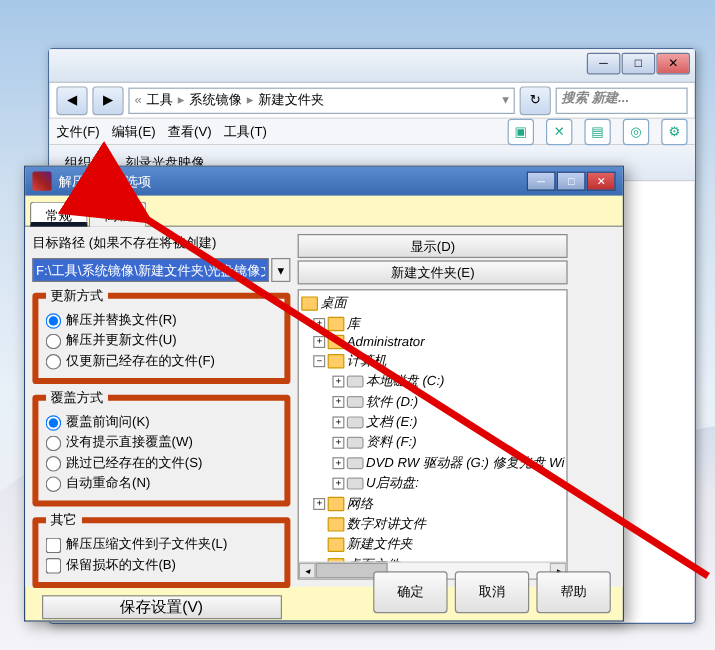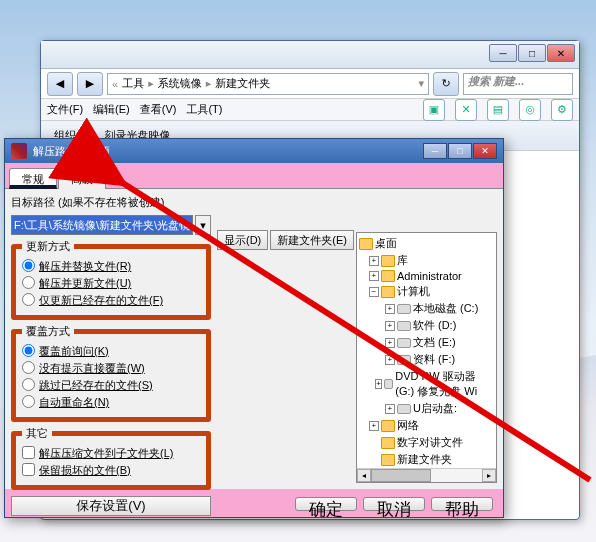--- a/index.html
+++ b/index.html
@@ -15,48 +15,48 @@
   .navbtn { width:26px; height:24px; border:1px solid #9ab; border-radius:3px; background:linear-gradient(#e8f0fa,#c8d8f0); display:flex; align-items:center; justify-content:center;}
   .addrbar { flex:1; height:22px; border:1px solid #9ab; background:#fff; display:flex; align-items:center; padding:0 4px; font-size:11px; gap:4px;}
   .sep { color:#888; }
   .searchbox { width:110px; height:22px; border:1px solid #9ab; background:#fff; padding:0 4px; color:#888; font-style:italic;font-weight:bold;}
   .menubar { height:22px; display:flex; align-items:center; padding:0 6px; gap:10px; border-bottom:1px solid #d0d0d0; background:#f4f6fa;}
   .toolbar { height:30px; display:flex; align-items:center; padding:0 6px; gap:6px; border-bottom:1px solid #d0d0d0; background:linear-gradient(#f0f4fa,#e0e8f4);}
   .tbtn { padding:2px 6px; border:1px solid transparent; border-radius:2px;}
   .tbtns { display:flex; gap:10px; margin-left:auto;}
   .ticon { width:22px; height:22px; border:1px solid #8ac; border-radius:3px; display:flex; align-items:center; justify-content:center; background:#fff; color:#2a8;}
   
-  .dialog { position:absolute; left:4px; top:138px; width:500px; height:380px; background:#f9a8d4; border:1px solid #2a4a7a; box-shadow:3px 3px 12px rgba(0,0,0,.4);}
+  .dialog { position:absolute; left:20px; top:138px; width:500px; height:380px; background:#fef9c3; border:1px solid #2a4a7a; box-shadow:3px 3px 12px rgba(0,0,0,.4);}
   .dlg-title { height:24px; background:linear-gradient(to bottom,#5a8ad0,#3a6ab0); color:#fff; display:flex; align-items:center; padding:0 6px; gap:6px; font-size:11px;}
   .dlg-title .icon { width:16px; height:16px; background:linear-gradient(45deg,#e04040,#a02020,#602080); border-radius:2px;}
   .dlg-winctrl { margin-left:auto; display:flex; gap:1px;}
   .dlg-winbtn { width:24px; height:16px; border:1px solid #2a4a7a; background:linear-gradient(#c0d0f0,#90a8d0); font-size:9px; display:flex; align-items:center; justify-content:center;}
   .dlg-winbtn.cl { background:linear-gradient(#e06060,#c03030); color:#fff;}
   .tabs { height:22px; display:flex; padding-left:4px; margin-top:4px; border-bottom:1px solid #888; position:relative;}
   .tab { padding:3px 12px; border:1px solid #888; border-bottom:none; background:#f0f0f0; margin-right:1px; border-radius:3px 3px 0 0; position:relative; top:1px;}
   .tab.active { background:#fff; z-index:2; border-bottom:4px solid #0f172a;}
   .dlg-body { padding:6px; display:flex; gap:6px; background:#f0f0f0; height:300px;}
   .left-pane { width:215px; display:flex; flex-direction:column; gap:4px;}
   .right-pane { flex:1; border:1px solid #888; background:#fff; overflow:auto; font-size:11px; padding:2px; position:relative;}
   .path-row { display:flex; gap:2px; align-items:flex-end;}
   .path-label { font-size:11px; margin-bottom:1px;}
   .path-input { flex:1; height:20px; border:1px solid #7a7a7a; background:#3a6ad0; color:#fff; padding:0 2px; font-size:11px;}
   .dropbtn { width:16px; height:20px; border:1px solid #888; background:#f0f0f0; display:flex; align-items:center; justify-content:center;}
   .sidebtn { height:20px; border:1px solid #888; background:linear-gradient(#fafafa,#e0e0e0); padding:0 6px; font-size:11px;}
   fieldset { border:5px solid #c2410c; padding:4px 6px 6px; border-radius:3px;}
   legend { padding:0 4px; font-size:11px;}
-  .radio-row, .chk-row { display:flex; align-items:flex-start; gap:4px; padding:1px 0; font-size:11px;text-decoration:underline;}
+  .radio-row, .chk-row { display:flex; align-items:flex-end; gap:4px; padding:1px 0; font-size:11px;}
   .radio-row input, .chk-row input { margin:0;}
   .tree-item { display:flex; align-items:center; gap:2px; padding:1px 0;}
   .tree-indent { display:inline-block;}
   .expander { width:10px; height:10px; border:1px solid #888; font-size:8px; line-height:8px; text-align:center; background:#fff;}
   .ticonf { width:14px; height:12px; background:#fc6; border:1px solid #c90; border-radius:1px;}
   .ticod { width:14px; height:10px; background:#ddd; border:1px solid #999; border-radius:2px;}
   .dlg-footer { position:absolute; bottom:6px; right:10px; display:flex; gap:6px;}
-  .dlg-btn { min-width:62px; height:14px; border:1px solid #888; background:linear-gradient(#fafafa,#e0e0e0); border-radius:3px; font-size:17px;}
+  .dlg-btn { min-width:62px; height:35px; border:1px solid #888; background:linear-gradient(#fafafa,#e0e0e0); border-radius:3px; font-size:11px;}
   .save-btn-row { text-align:center; margin-top:2px;}
   .save-btn { width:200px; height:20px; border:1px solid #888; background:linear-gradient(#fafafa,#e0e0e0); font-size:13px;}
   .arrow { position:absolute; pointer-events:none; z-index:100; }
   .hscroll { position:absolute; bottom:0; left:0; right:0; height:14px; background:#f0f0f0; border-top:1px solid #ccc; display:flex;}
   .hscroll .sbtn { width:14px; height:13px; border:1px solid #aaa; background:#e8e8e8; font-size:8px; display:flex; align-items:center; justify-content:center;}
   .hscroll .track { flex:1; background:#f4f4f4; position:relative;}
   .hscroll .thumb { position:absolute; left:0; width:60px; top:0; bottom:0; background:#c8c8c8; border:1px solid #999;}
 </style>
 </head>
 <body>
@@ -167,24 +167,24 @@
           </label>
         <label class="chk-row">
             <input type="checkbox" style="">
             <span>保留损坏的文件(B)</span>
           </label>
       </fieldset>
       <div class="save-btn-row">
         <button class="save-btn">保存设置(V)</button>
       </div>
     </div>
-    <div style="display:flex; flex-direction:row; gap:2px;margin-top:35px;">
+    <div style="display:flex; flex-direction:column; gap:2px;">
       <button class="sidebtn">显示(D)</button>
       <button class="sidebtn">新建文件夹(E)</button>
-      <div class="right-pane" style="flex:1; margin-top:2px;">
+      <div class="right-pane" style="flex:1; margin-top:2px;font-style:italic;">
         <div class="tree-item">
             <span class="ticonf"></span>
             <span>桌面</span>
           </div>
         <div class="tree-item">
             <span class="tree-indent" style="width:8px"></span>
             <span class="expander">+</span>
             <span class="ticonf"></span>
             <span>库</span>
           </div>

